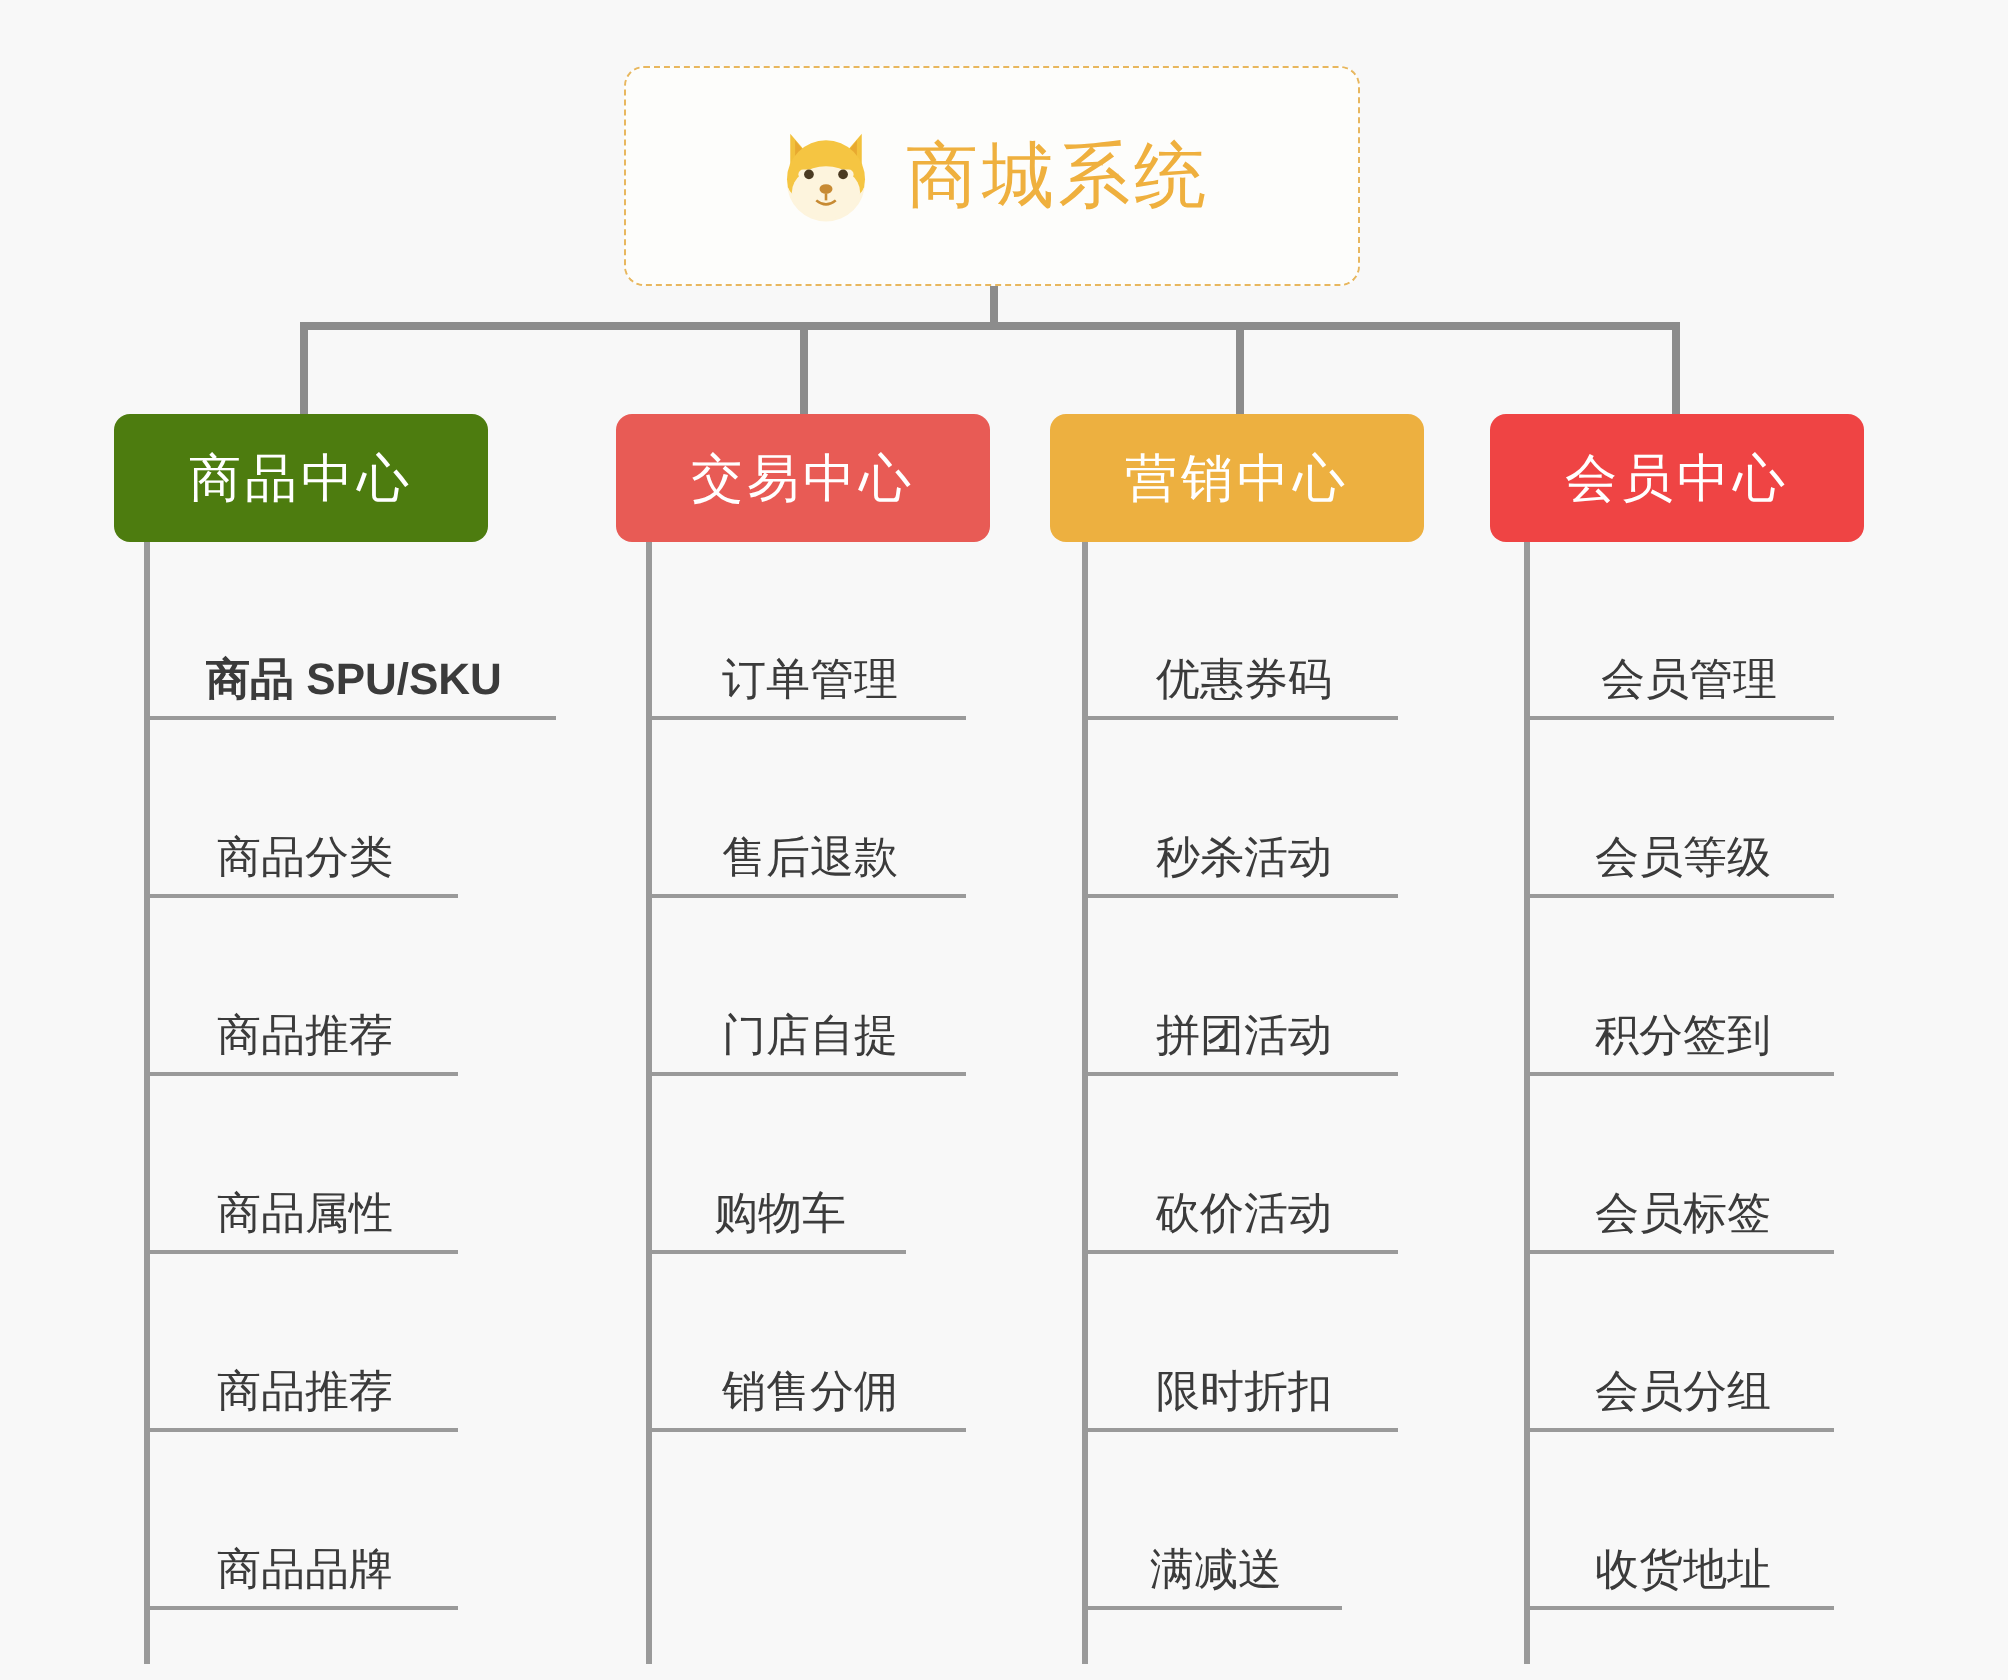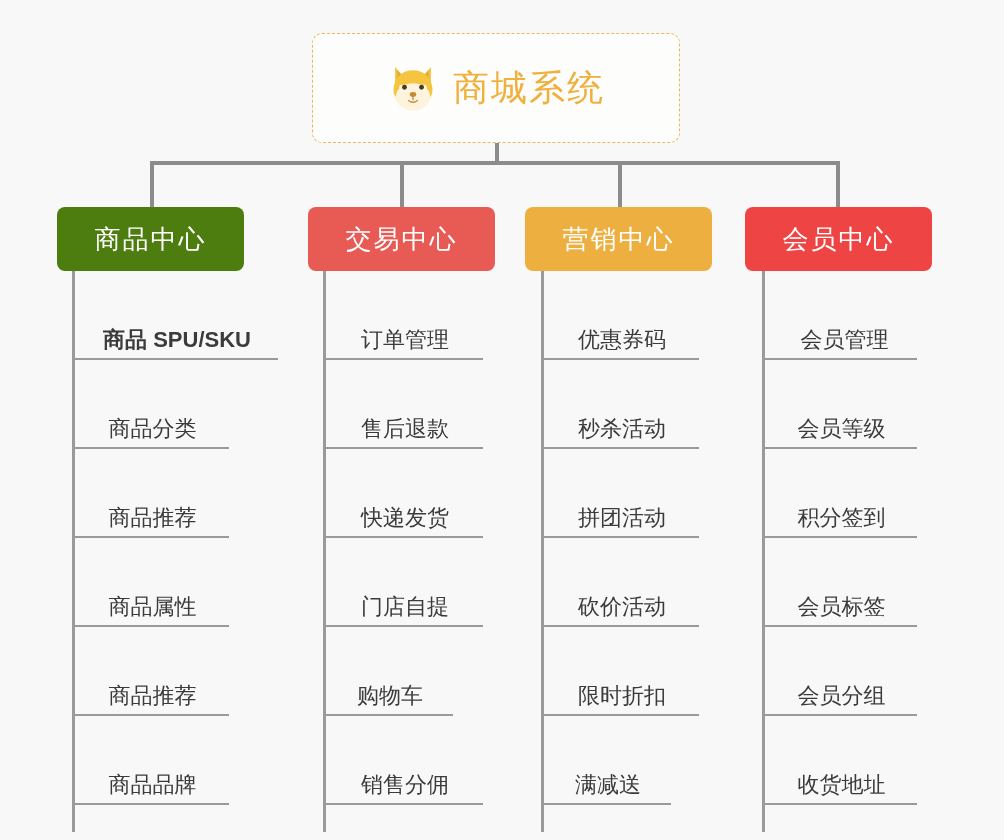--- a/index.html
+++ b/index.html
@@ -181,23 +181,20 @@
   </div>
   <div class="leaf-col" style="left:323px;width:160px;">
     <div class="leaf-spine" style="height:561px;"></div>
     <div class="leaf-item" style="width:160px;">
       <span class="leaf-label">订单管理</span>
     </div>
     <div class="leaf-item" style="width:160px;">
       <span class="leaf-label">售后退款</span>
     </div>
     <div class="leaf-item" style="width:160px;">
-      <span class="leaf-label">快递发货</span>
-    </div>
-    <div class="leaf-item" style="width:160px;">
       <span class="leaf-label">门店自提</span>
     </div>
     <div class="leaf-item" style="width:130px;">
       <span class="leaf-label">购物车</span>
     </div>
     <div class="leaf-item" style="width:160px;">
       <span class="leaf-label">销售分佣</span>
     </div>
   </div>
 

